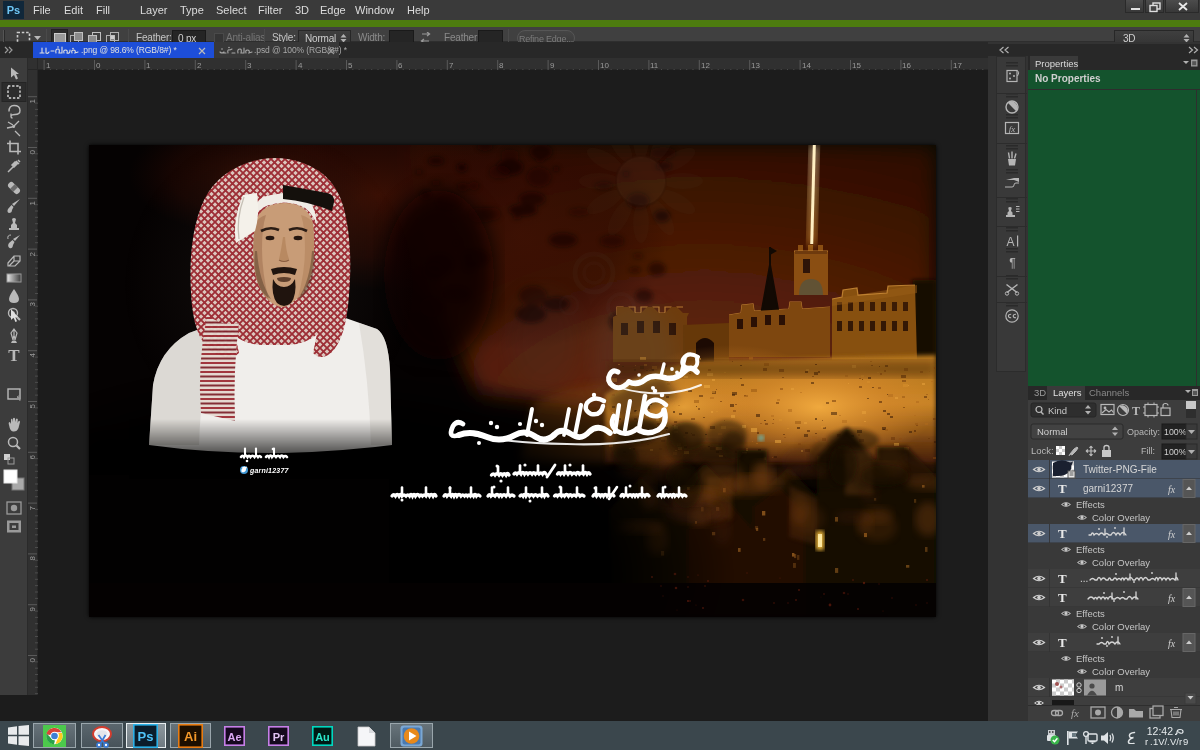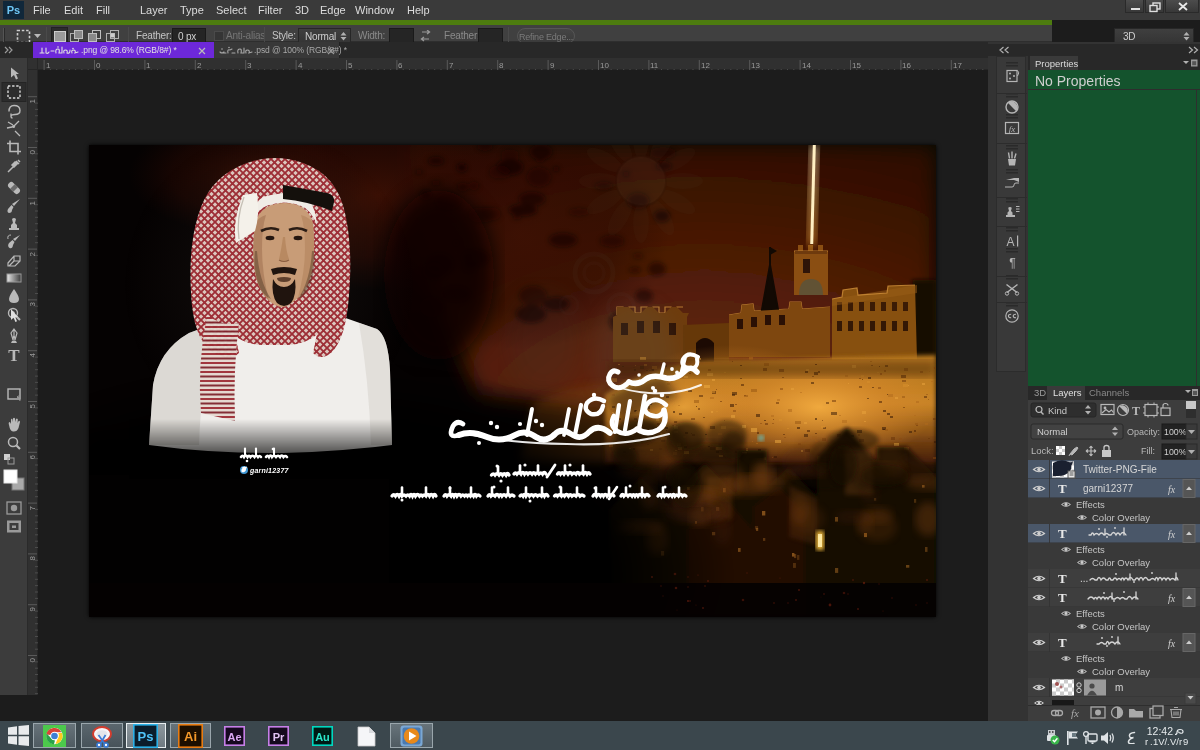--- a/index.html
+++ b/index.html
@@ -3,21 +3,21 @@
 *{margin:0;padding:0;box-sizing:border-box}
 html,body{width:1200px;height:750px;overflow:hidden;background:#1c1c1c;font-family:"Liberation Sans",sans-serif}
 #app{position:absolute;left:0;top:0;width:1200px;height:750px}
 .abs{position:absolute}
 
 #menubar{left:0;top:0;width:1200px;height:20px;background:#3a3a3a;color:#dcdcdc;font-size:11px}
 #menubar .mi{position:absolute;top:4px}
 #pslogo{position:absolute;left:3px;top:1px;width:21px;height:18px;background:#10273a;color:#6ec6f5;font-size:11px;font-weight:bold;text-align:center;line-height:18px}
 .winbtn{position:absolute;top:0;height:13px;background:linear-gradient(#4c4c4c,#383838);border:1px solid #2a2a2a;border-top:none;color:#e8e8e8;text-align:center}
 
-#optbar{left:0;top:20px;width:1052px;height:22px;background:#404040;border-top:5px solid #4d7c0f;border-bottom:1px solid #2e2e2e;color:#c4c4c4;font-size:10px;letter-spacing:-0.2px}
+#optbar{left:0;top:20px;width:1200px;height:22px;background:#404040;border-top:7px solid #4d7c0f;border-bottom:1px solid #2e2e2e;color:#c4c4c4;font-size:10px;letter-spacing:-0.2px}
 #optbar .lbl{position:absolute;top:5px}
 .inbox{position:absolute;top:3px;height:15px;background:#252525;border:1px solid #1a1a1a;color:#cfcfcf;font-size:10px}
 .sep{position:absolute;top:2px;width:1px;height:17px;background:#333;border-right:1px solid #4a4a4a}
 .ddbox{position:absolute;background:linear-gradient(#3f3f3f,#353535);border:1px solid #272727;color:#cfcfcf}
 
 #tabbar{left:0;top:42px;width:988px;height:16px;background:#282828}
 .dtab{position:absolute;top:0;height:16px;font-size:8.5px;padding-top:3px;white-space:nowrap;letter-spacing:-0.1px}
 
 #toolbar{left:0;top:58px;width:28px;height:637px;background:#3c3c3c;border-right:1px solid #2a2a2a}
 
@@ -114,21 +114,21 @@
   <div style="position:absolute;left:517px;top:3px;width:58px;height:16px;background:linear-gradient(#454545,#3a3a3a);border:1px solid #565656;border-radius:8px;color:#7b7b7b;font-size:9px;text-align:center;padding-top:3px;white-space:nowrap">Refine Edge...</div>
   <div class="ddbox" style="left:1114px;top:3px;width:80px;height:15px;font-size:10px;padding:2px 0 0 8px">3D<svg style="position:absolute;right:3px;top:3px" width="7" height="9">
           <path d="M3.5 0 L6.5 3.5 L0.5 3.5 Z M3.5 8.5 L6.5 5 L0.5 5 Z" fill="#b0b0b0"></path>
         </svg></div>
 </div>
 
 <div id="tabbar" class="abs">
   <svg style="position:absolute;left:4px;top:4px" width="10" height="8">
         <path d="M1 1 L4 4 L1 7 M5 1 L8 4 L5 7" stroke="#9a9a9a" stroke-width="1.2" fill="none"></path>
       </svg>
-  <div class="dtab" style="left:33px;width:216px;background:#6d28d9;color:#e0e0e0;border-right:1px solid #222">
+  <div class="dtab" style="left:33px;width:216px;background:#1d4ed8;color:#e0e0e0;border-right:1px solid #222">
     <svg style="position:absolute;left:6px;top:4px" width="40" height="9" viewBox="0 0 40 9">
           <g stroke="#e0e0e0" stroke-width="1.1" fill="none" stroke-linecap="round">
             <path d="M1 7 L5 7 M3 7 L3 2"></path>
             <path d="M7 2 L7 7 Q9 8 10 6"></path>
             <path d="M12 5 L15 5"></path>
             <path d="M17 7 Q16 3 19 3 Q21 3 20 7 L23 7 L23 1 M25 7 Q24 4 26.5 4 Q29 4 28 7 Q31 8 31 4 M33 7 Q32 4 34.5 4 Q37 4 36 7 L39 6"></path>
           </g>
           <circle cx="19" cy="1" r="0.8" fill="#e0e0e0"></circle>
           <circle cx="34" cy="2.5" r="0.8" fill="#e0e0e0"></circle>
         </svg>
@@ -1375,21 +1375,21 @@
           </g>
         </svg></div>
       <div id="propspanel">
 <div style="position:absolute;left:0;top:0;width:172px;height:14px;background:#282828"></div>
 <div style="position:absolute;left:2px;top:0;width:48px;height:14px;background:#3a3a3a;color:#dcdcdc;font-size:9.5px;padding:2px 0 0 5px">Properties</div>
 <svg style="position:absolute;left:155px;top:3px" width="15" height="8">
           <path d="M0 2 L3 5 L6 2 Z" fill="#b0b0b0"></path>
           <rect x="8" y="0.5" width="6.5" height="7" fill="#9a9a9a"></rect>
           <rect x="9.2" y="2.2" width="4" height="4" fill="#555"></rect>
         </svg>
-<div style="position:absolute;left:7px;top:17px;width:100px;color:#cfcfcf;font-size:14px;font-weight:normal">No Properties</div>
+<div style="position:absolute;left:7px;top:17px;width:100px;color:#cfcfcf;font-size:10px;font-weight:bold">No Properties</div>
 <div style="position:absolute;left:0;top:33px;width:172px;height:1px;background:#2e2e2e"></div>
 <div style="position:absolute;left:168px;top:34px;width:1px;height:296px;background:#2f2f2f"></div>
 </div>
 <div id="layerspanel">
         <svg width="172" height="335" style="position:absolute;left:0;top:0">
           <rect x="0" y="0" width="172" height="14" fill="#282828"></rect>
           <text x="6" y="10" font-size="9.5" fill="#9a9a9a">3D</text>
           <rect x="19" y="0" width="38" height="14" fill="#3a3a3a"></rect>
           <text x="25" y="10" font-size="9.5" fill="#e0e0e0">Layers</text>
           <text x="61" y="10" font-size="9.5" fill="#888888">Channels</text>

